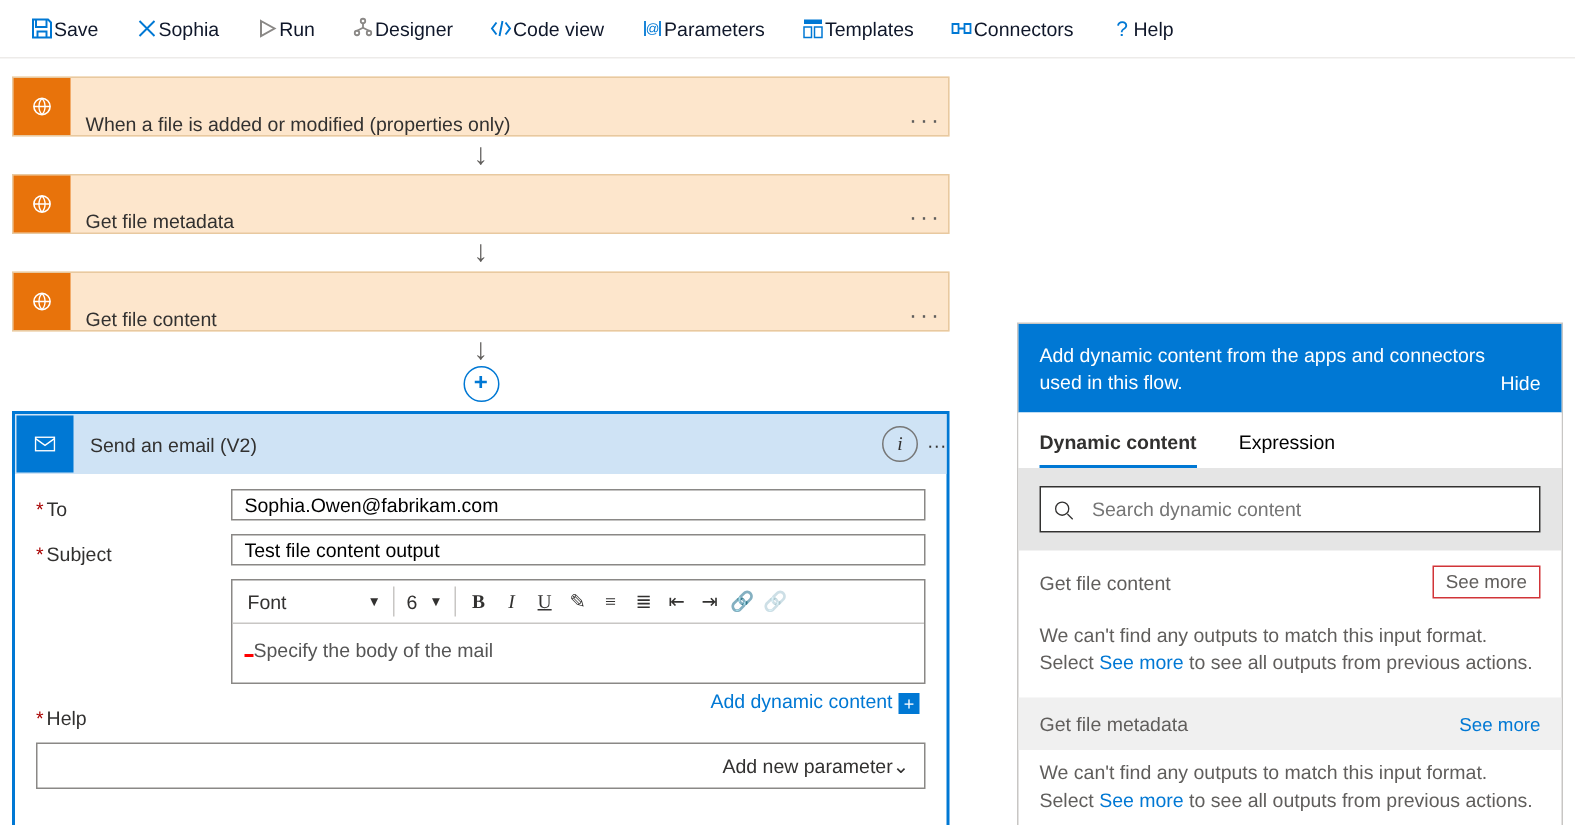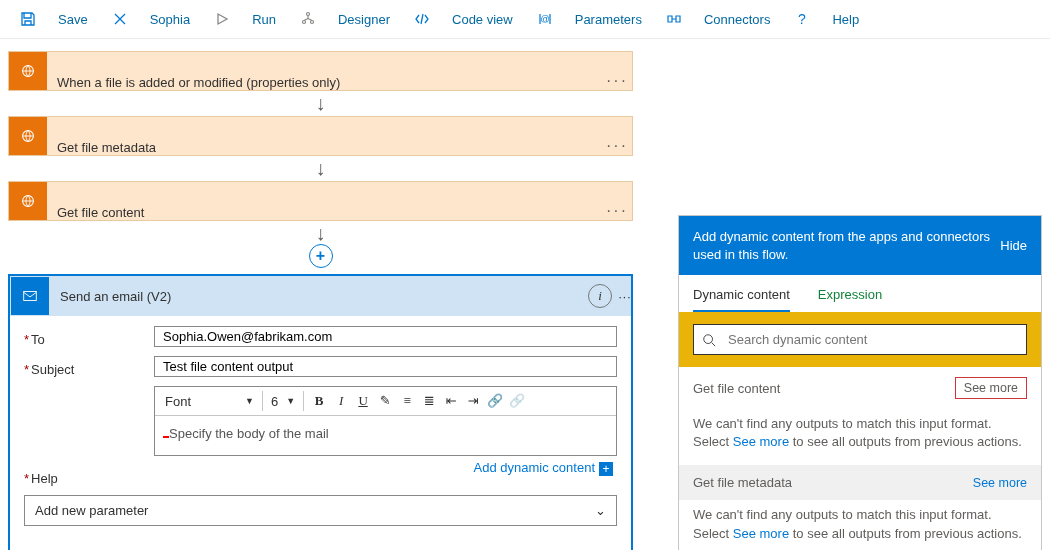--- a/index.html
+++ b/index.html
@@ -1,17 +1,17 @@
 <!DOCTYPE html>
 <html><head>
 <meta charset="utf-8">
 <style>
 html,body{margin:0;padding:0;font-family:"Segoe UI",Arial,sans-serif;font-size:13px;color:#323130;background:#fff;width:1050px;height:550px;overflow:hidden}
 .toolbar{display:flex;align-items:center;height:38px;border-bottom:1px solid #edebe9;padding:0 10px;gap:4px}
-.toolbar .tbtn{display:flex;align-items:center;gap:22px;padding:4px 10px;color:#0369a1;cursor:pointer}
+.toolbar .tbtn{display:flex;align-items:center;gap:0;padding:4px 10px;color:#0f172a;cursor:pointer}
 .toolbar .tbtn svg{width:16px;height:16px}
 .canvas{position:relative;height:510px}
 .flow-col{position:absolute;left:8px;top:12px;width:625px}
 .step{display:flex;align-items:flex-end;height:38px;background:#fde6cc;border:1px solid #e8c9a0;margin-bottom:0}
 .step .ico{width:38px;height:38px;background:#e8730b;display:flex;align-items:center;justify-content:center}
 .step .ico svg{width:18px;height:18px;fill:#fff}
 .step .ttl{flex:1;padding-left:10px;color:#323130}
 .step .dots{width:30px;color:#605e5c;font-size:16px;letter-spacing:2px;cursor:pointer;text-align:center}
 .arrow{display:flex;justify-content:center;height:25px;color:#605e5c;font-size:20px;line-height:25px}
 .plus-circle{display:flex;justify-content:center;margin-top:-2px}
@@ -35,31 +35,31 @@
 .rte-tb .tri{font-size:9px;padding:0 4px}
 .rte-tb .sz{padding:0 4px}
 .rte-tb .sep{width:1px;height:20px;background:#c8c6c4;margin:0 4px}
 .rte-tb .btn{width:22px;text-align:center;font-family:Georgia,serif;cursor:pointer}
 .rte-body{padding:10px 8px 14px 8px}
 .cursor-mark{display:inline-block;border-bottom:2px solid red;width:6px}
 .placeholder{color:#555}
 .adc{text-align:right;padding:4px 4px 10px 0}
 .adc a{color:#0078d4;text-decoration:none;cursor:pointer}
 .adc .sq{display:inline-block;width:14px;height:14px;background:#0078d4;color:#fff;text-align:center;line-height:14px;font-size:12px;margin-left:4px;vertical-align:middle}
-.addparam{border:1px solid #8a8886;padding:7px 10px;display:flex;justify-content:space-between;align-items:center;cursor:pointer;margin-top:2px}
+.addparam{border:1px solid #8a8886;padding:7px 10px;display:flex;justify-content:flex-end;align-items:center;cursor:pointer;margin-top:2px}
 .connline{padding:12px 14px;color:#605e5c}
 
 .panel{position:absolute;right:8px;top:176px;width:362px;border:1px solid #c8c6c4;background:#fff}
-.panel-hd{background:#0078d4;color:#fff;padding:12px 14px;display:flex;align-items:center}
+.panel-hd{background:#0078d4;color:#fff;padding:12px 14px;display:flex;align-items:flex-end}
 .panel-hd .msg{flex:1;line-height:1.35}
 .panel-hd .hide{cursor:pointer;margin-left:10px}
 .tabs{display:flex;padding:12px 14px 0 14px;gap:28px;background:#fff}
-.tabs .tab{padding-bottom:8px;color:#15803d;cursor:pointer}
-.tabs .tab.active{color:#323130;font-weight:400;border-bottom:2px solid #0078d4}
-.search-wrap{background:#eab308;padding:12px 14px}
+.tabs .tab{padding-bottom:8px;color:#000000;cursor:pointer}
+.tabs .tab.active{color:#323130;font-weight:700;border-bottom:2px solid #0078d4}
+.search-wrap{background:#e5e5e5;padding:12px 14px}
 .search{display:flex;align-items:center;border:1px solid #323130;background:#fff;padding:6px 8px}
 .search svg{width:14px;height:14px;margin-right:10px;stroke:#323130;fill:none}
 .search input{border:none;outline:none;flex:1;font-family:inherit;font-size:13px}
 .sec{padding:10px 14px;display:flex;justify-content:space-between;align-items:center;color:#605e5c}
 .sec.alt{background:#f0f0f0}
 .sec .sm{color:#0078d4;cursor:pointer;font-size:12.5px}
 .sec .sm.boxed{border:1.5px solid #d13438;padding:3px 8px;color:#605e5c}
 .note{padding:6px 14px 14px 14px;color:#605e5c;line-height:1.4}
 .note .lk{color:#0078d4;cursor:pointer}
 .callout-arrow{position:absolute;right:370px;top:418px;width:0;height:0;border-top:10px solid transparent;border-bottom:10px solid transparent;border-right:10px solid #fff}
@@ -104,20 +104,27 @@
         <path fill="none" stroke="#0078d4" stroke-width="1.3" d="M5 4L2 8l3 4M11 4l3 4-3 4M9 3l-2 10"></path>
       </svg>
       <span>Code view</span>
     </div>
   <div class="tbtn">
       <svg viewBox="0 0 16 16">
         <path fill="none" stroke="#0078d4" stroke-width="1.2" d="M3 3v10M13 3v10"></path>
         <text x="8" y="11" text-anchor="middle" font-size="9" fill="#0078d4">@</text>
       </svg>
       <span>Parameters</span>
+    </div>
+  <div class="tbtn">
+      <svg viewBox="0 0 16 16">
+        <path fill="#0078d4" d="M2 2h12v3H2z"></path>
+        <path fill="none" stroke="#0078d4" d="M2 7h5v7H2zM9 7h5v7H9z"></path>
+      </svg>
+      <span>Templates</span>
     </div>
   <div class="tbtn">
       <svg viewBox="0 0 16 16">
         <path fill="none" stroke="#0078d4" stroke-width="1.2" d="M2 5h4v6H2zM10 5h4v6h-4zM6 8h4"></path>
       </svg>
       <span>Connectors</span>
     </div>
   <div class="tbtn">
       <svg viewBox="0 0 16 16">
         <text x="8" y="13" text-anchor="middle" font-size="14" fill="#0078d4">?</text>

